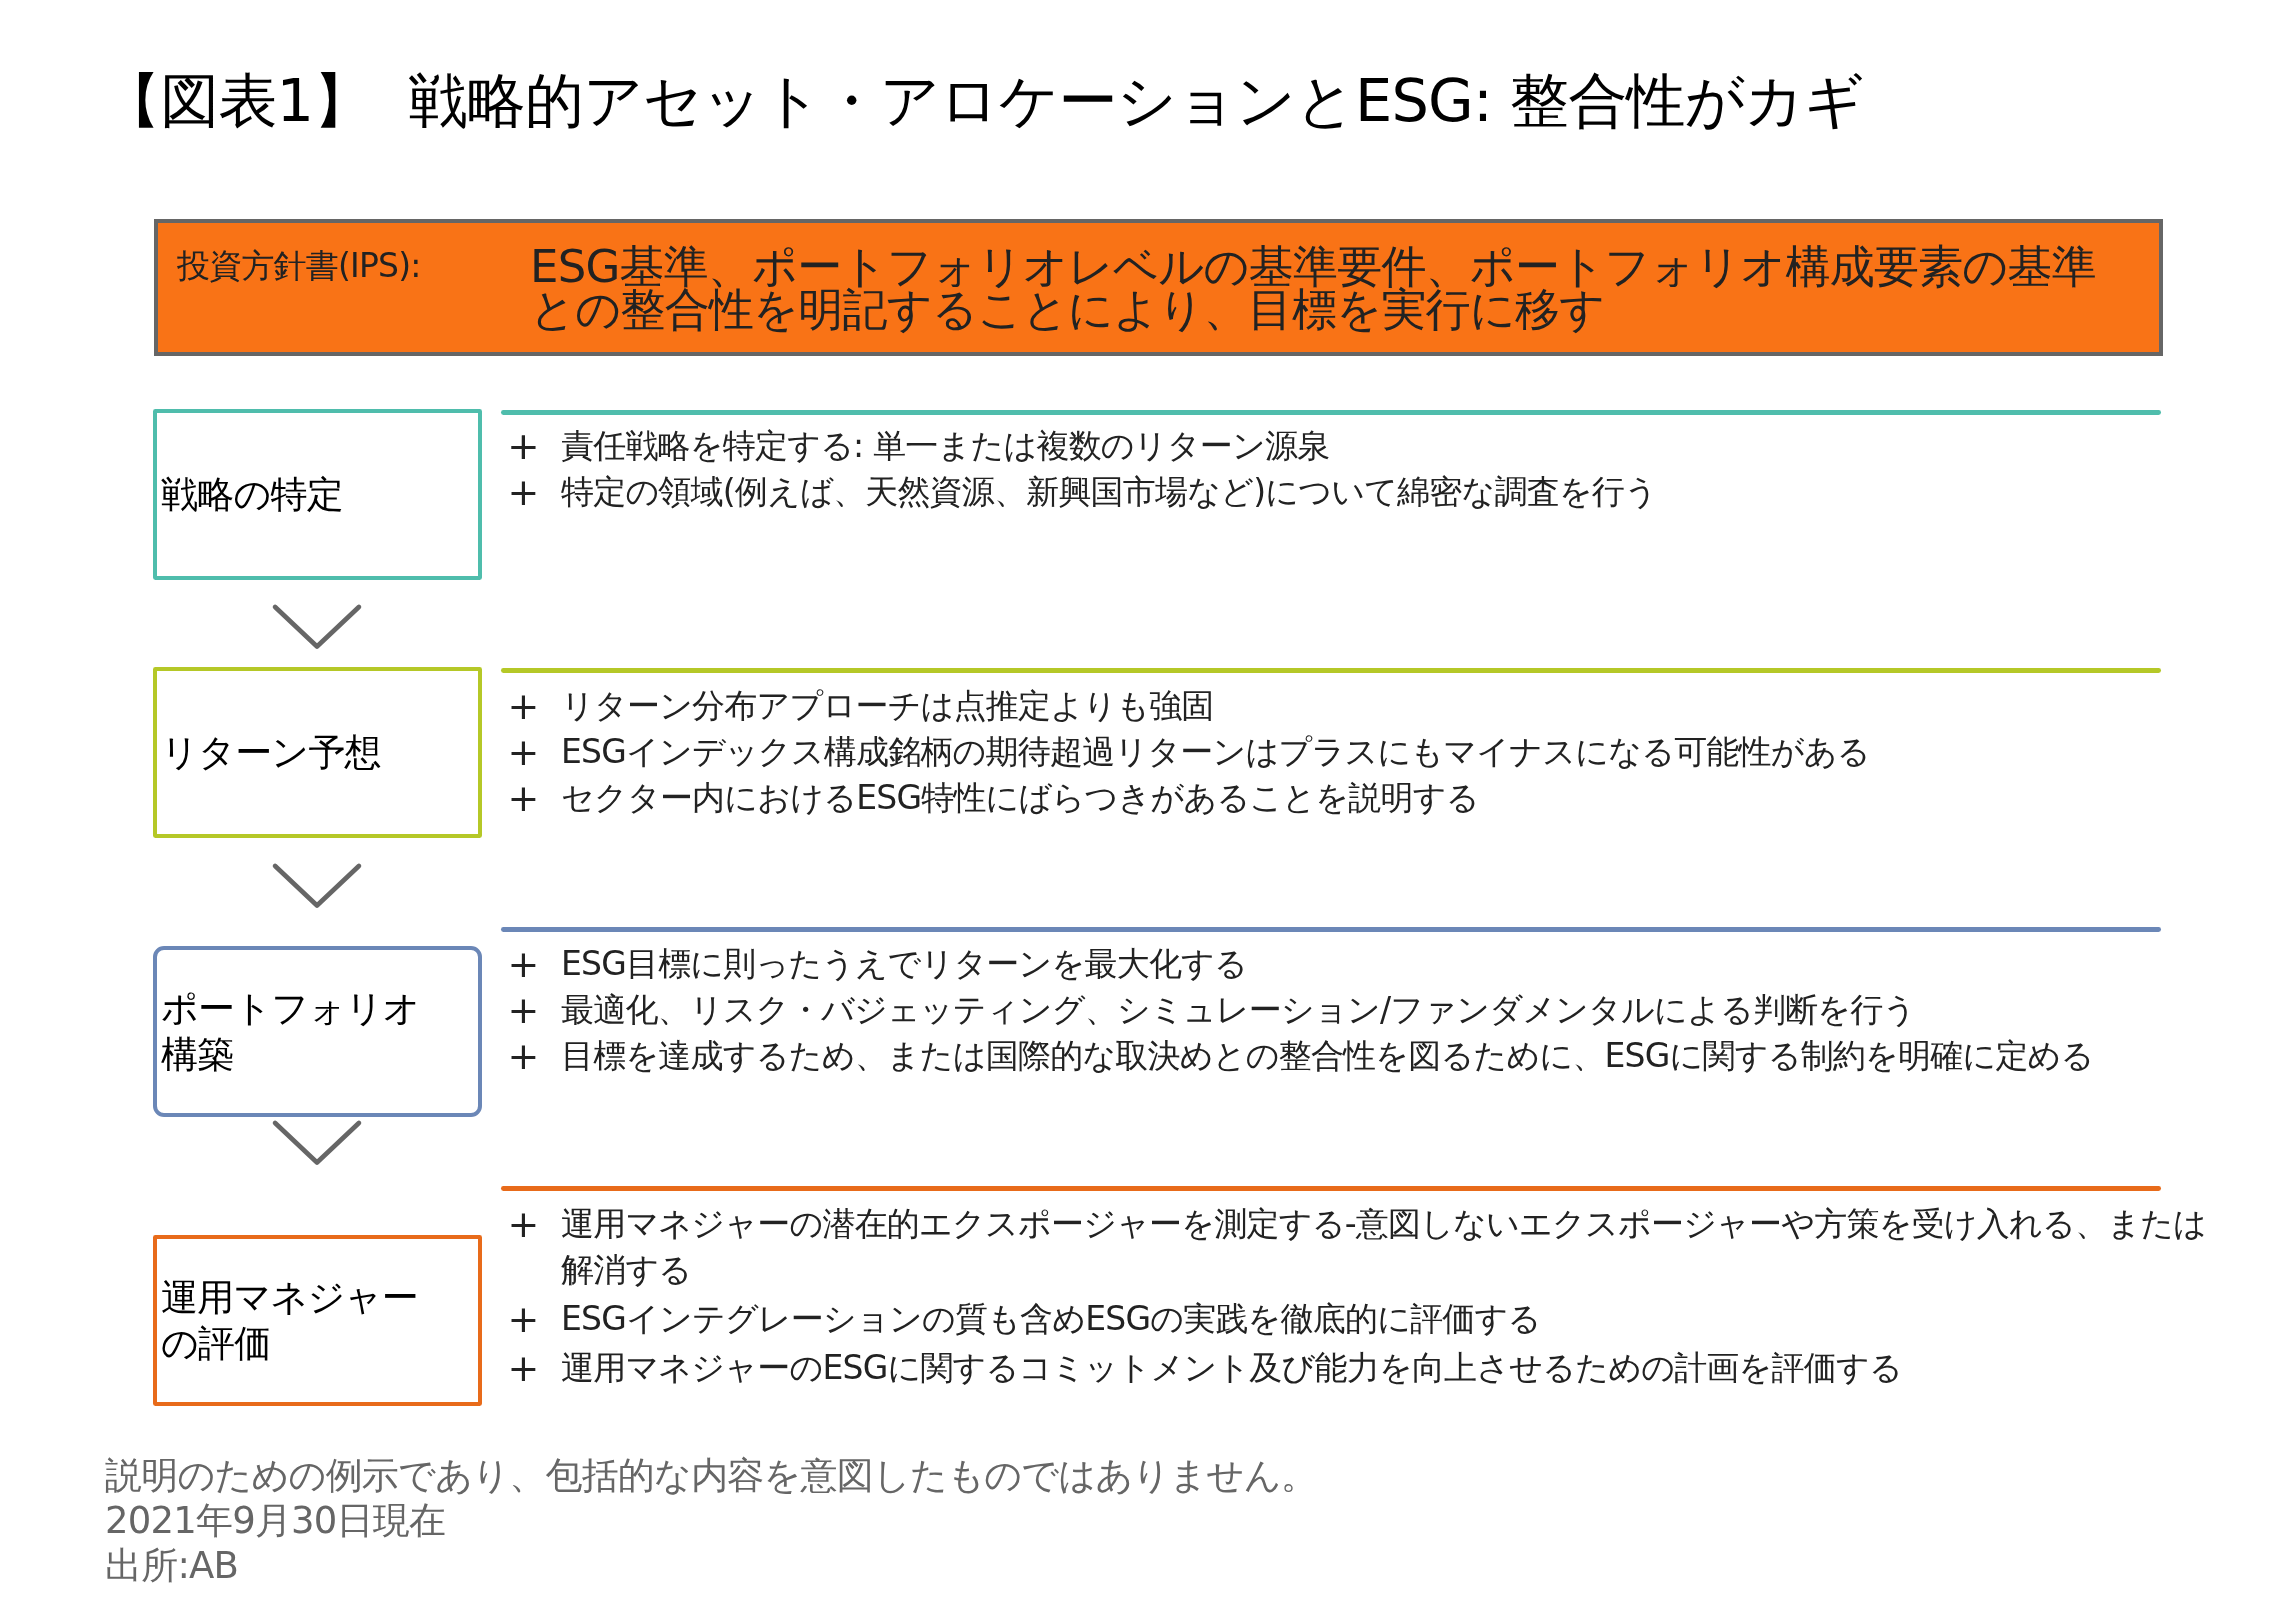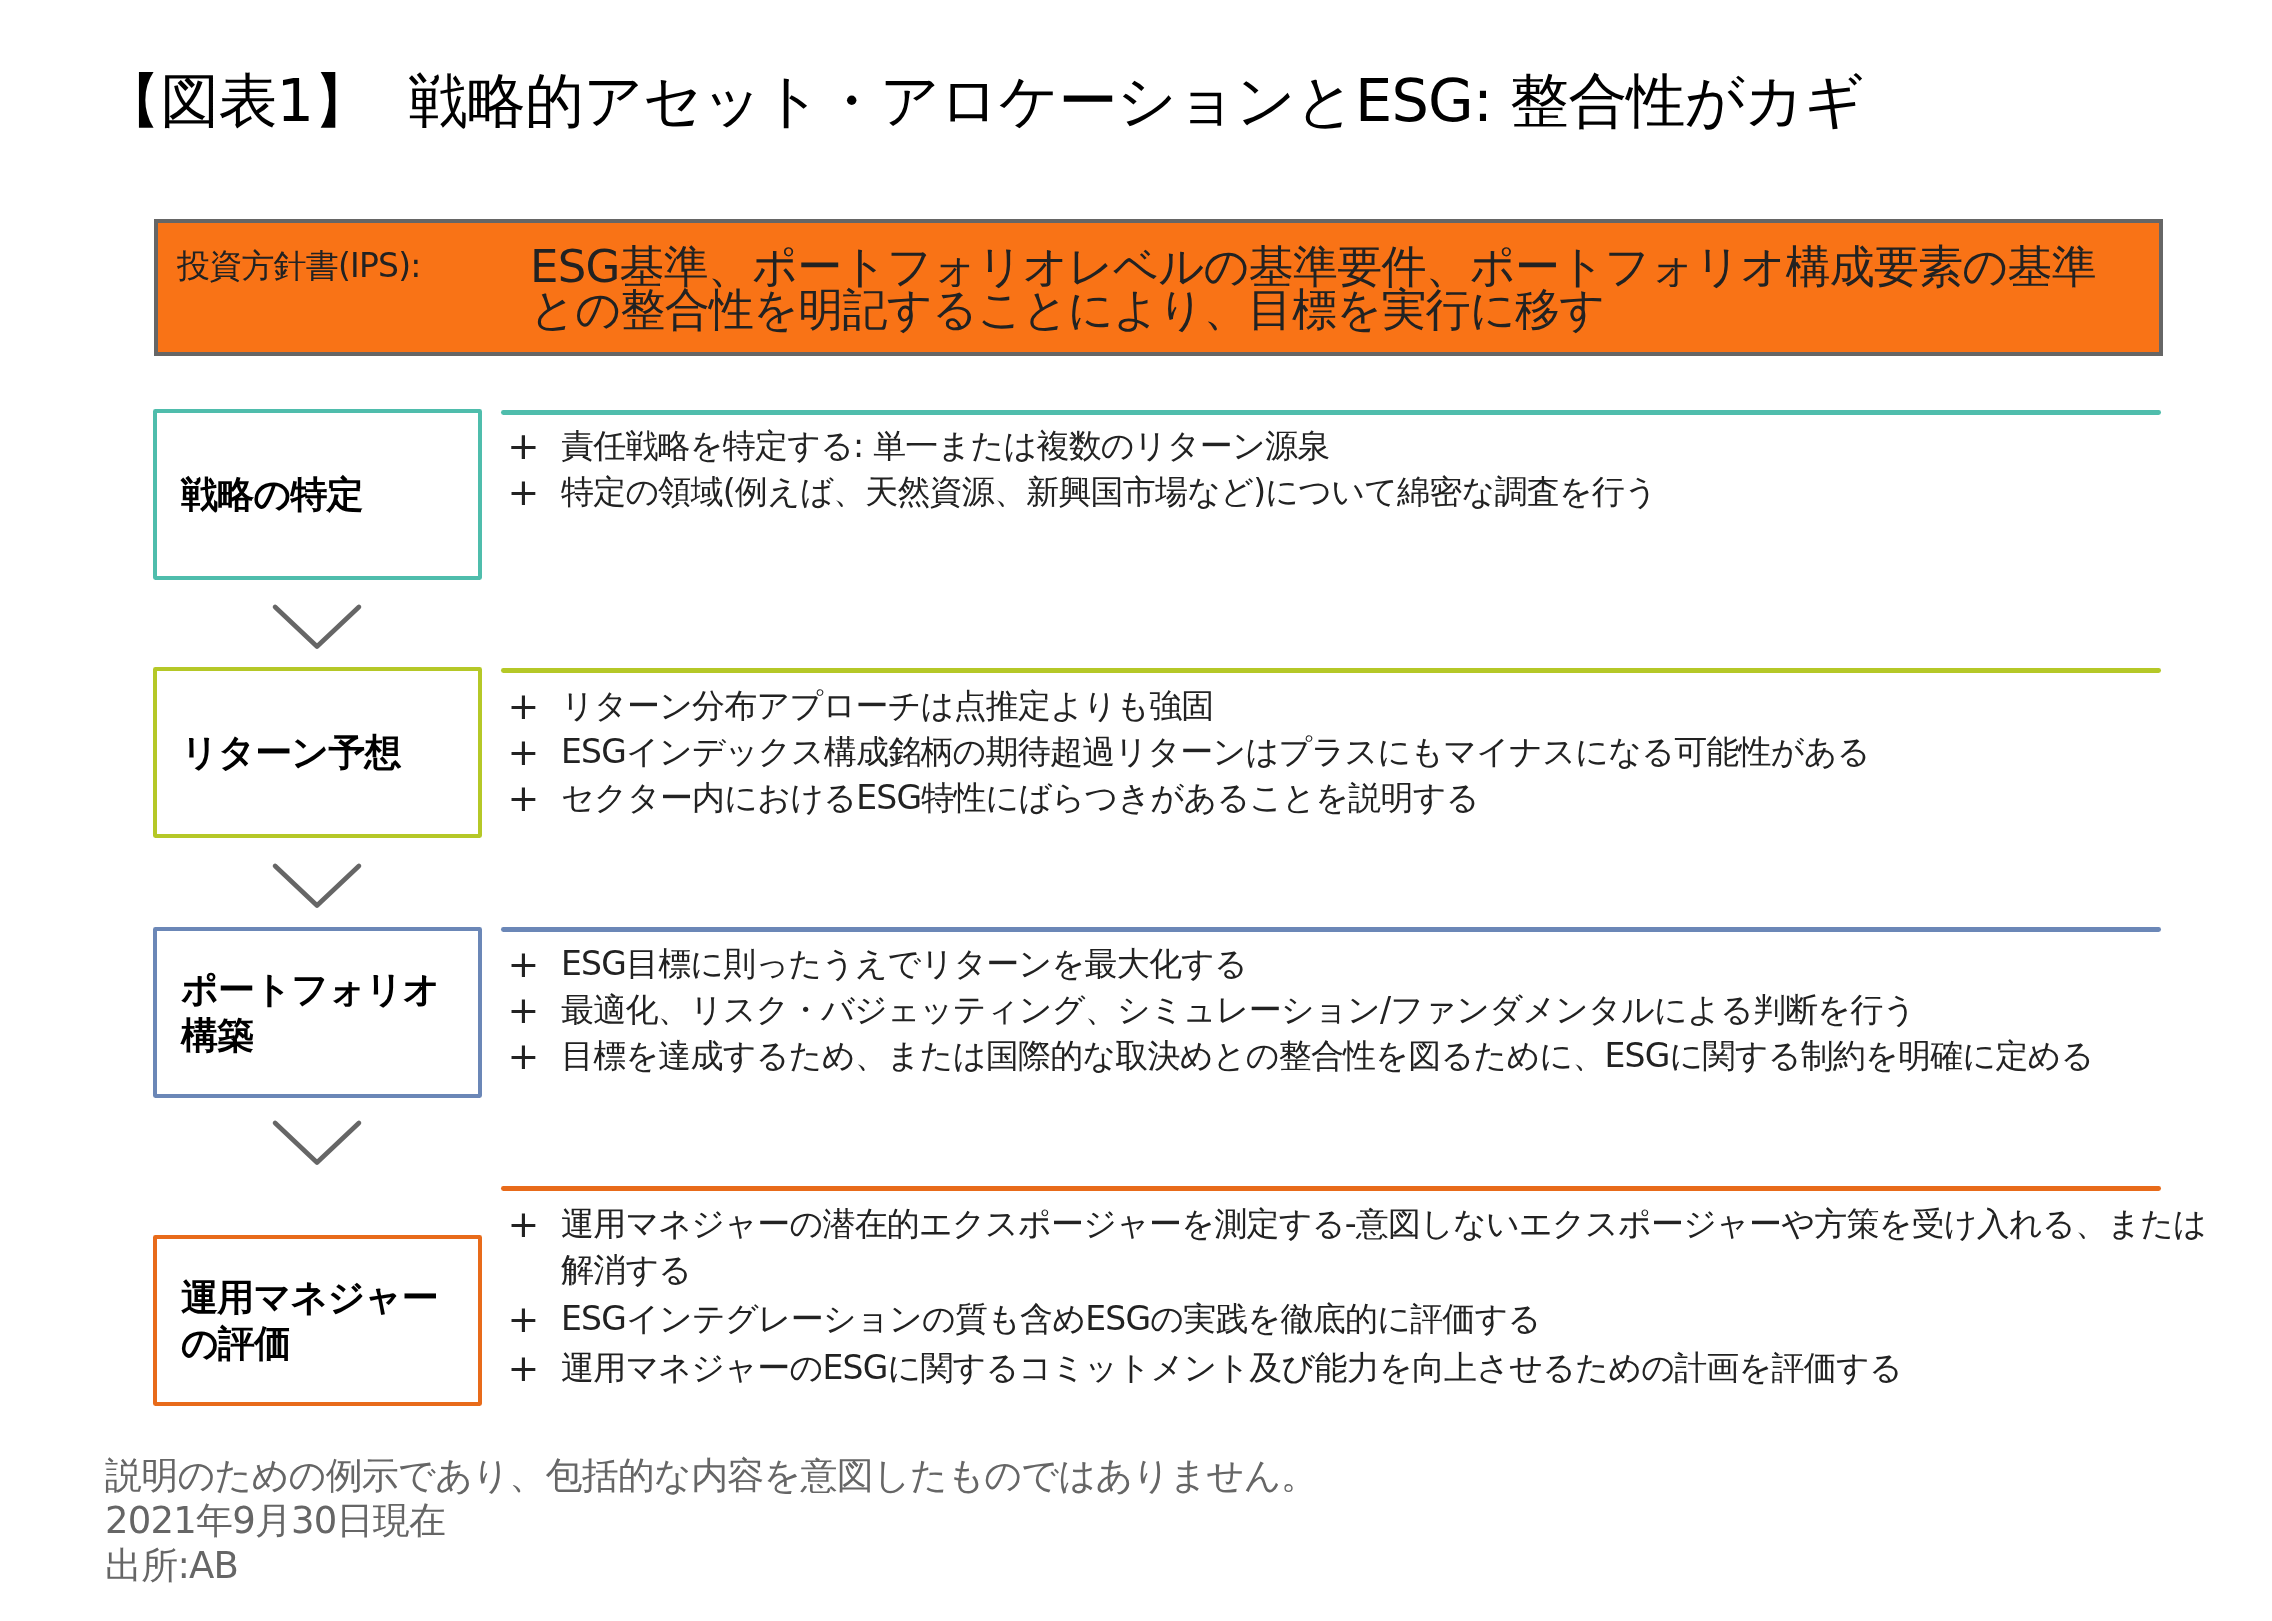--- a/index.html
+++ b/index.html
@@ -25,21 +25,21 @@
   .ips-text {
     position: absolute; left: 372px; top: 22px; width: 1603px;
     font-size: 45px; line-height: 43px; color: #222; letter-spacing: -0.8px;
   }
   .step-box {
     position: absolute; left: 153px; width: 329px; height: 171px;
     box-sizing: border-box; border: 4.8px solid; border-radius: 2.4px; background: #fff;
     display: flex; align-items: center;
   }
   .step-label {
-    padding-left: 24px; font-size: 37px; line-height: 46px; font-weight: bold;
+    padding-left: 4px; font-size: 37px; line-height: 46px; font-weight: normal;
     color: #000; white-space: pre-line; letter-spacing: -0.8px;
   }
   .step-line {
     position: absolute; left: 501px; width: 1660px; height: 4.8px; border-radius: 2.4px;
   }
   .bullets {
     position: absolute; left: 507px; width: 1746px;
   }
   .bullet {
     position: relative; padding-left: 54px; font-size: 33px; line-height: 46px;
@@ -88,21 +88,21 @@
 <div class="bullets" style="top:683px;">
   <div class="bullet"><span class="plus">+</span><span>リターン分布アプローチは点推定よりも強固</span></div>
   <div class="bullet"><span class="plus">+</span><span>ESGインデックス構成銘柄の期待超過リターンはプラスにもマイナスになる可能性がある</span></div>
   <div class="bullet"><span class="plus">+</span><span>セクター内におけるESG特性にばらつきがあることを説明する</span></div>
 </div>
 
 <svg class="chevron" style="top:862px;" viewBox="0 0 116 62">
   <polyline points="5,5 58,55 111,5" fill="none" stroke="#666666" stroke-width="6" stroke-linecap="round" stroke-linejoin="round"></polyline>
 </svg>
 
-<div class="step-box" style="top:927px; border-color:#6B87B7;">
+<div class="step-box" style="top:946px; border-color:#6B87B7;border-radius:11px;">
   <div class="step-label">ポートフォリオ
 構築</div>
 </div>
 <div class="step-line" style="top:927px; background:#6B87B7;"></div>
 <div class="bullets" style="top:941px;">
   <div class="bullet"><span class="plus">+</span><span>ESG目標に則ったうえでリターンを最大化する</span></div>
   <div class="bullet"><span class="plus">+</span><span>最適化、リスク・バジェッティング、シミュレーション/ファンダメンタルによる判断を行う</span></div>
   <div class="bullet"><span class="plus">+</span><span>目標を達成するため、または国際的な取決めとの整合性を図るために、ESGに関する制約を明確に定める</span></div>
 </div>
 

